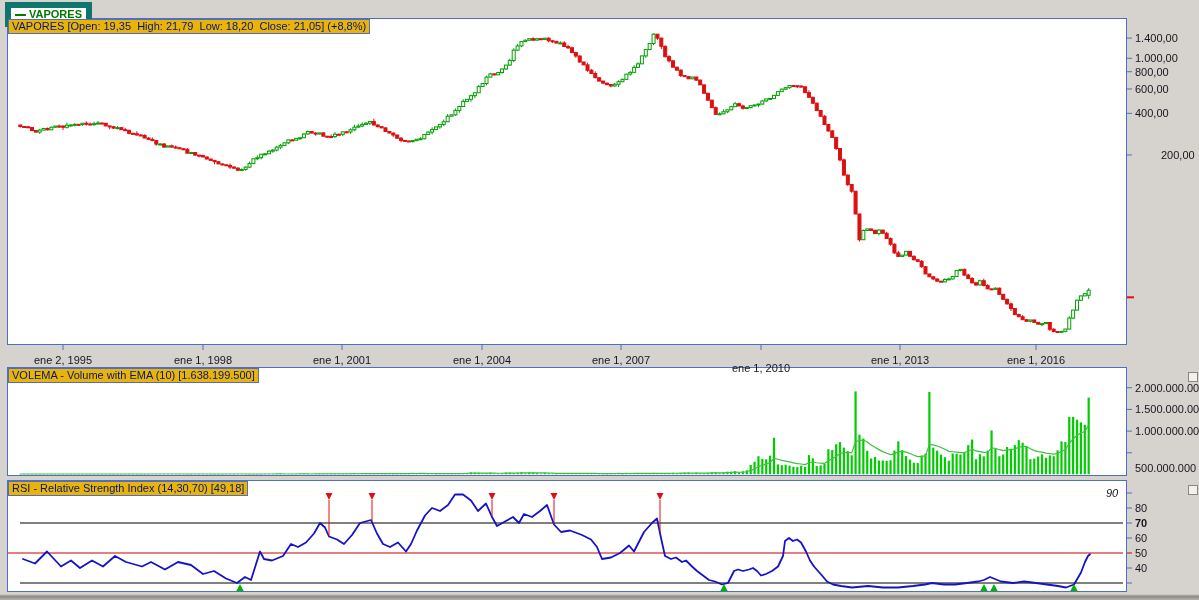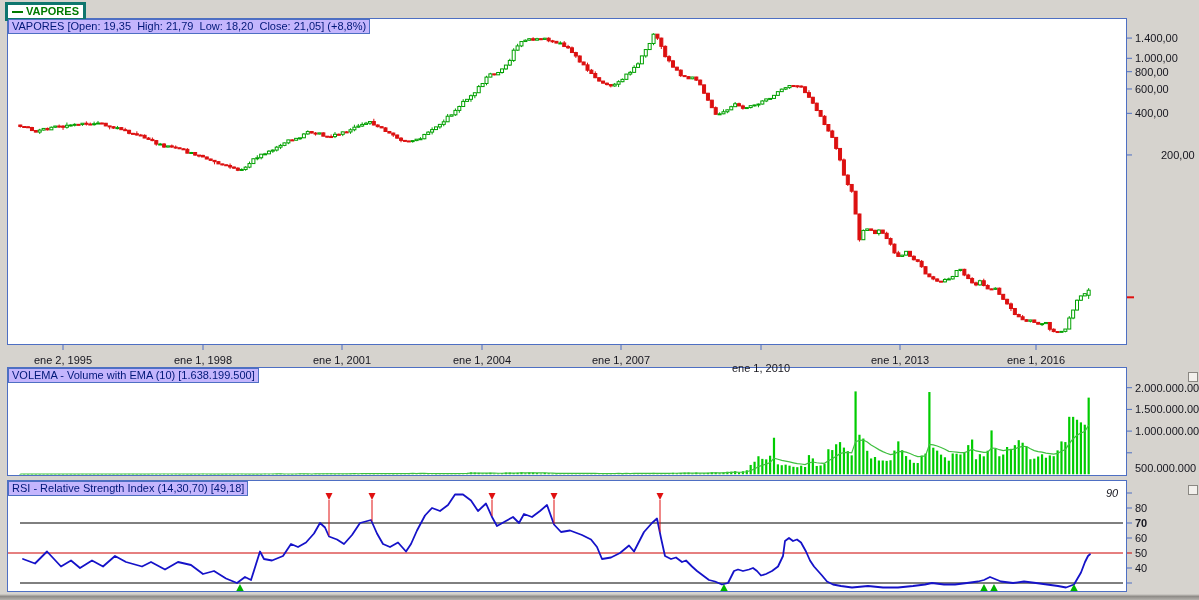--- a/index.html
+++ b/index.html
@@ -4,27 +4,27 @@
 <style>
   html,body{margin:0;padding:0}
   .app{position:relative;width:1199px;height:600px;background:#D6D3CE;
        font-family:"Liberation Sans",sans-serif;overflow:hidden}
   .panel{position:absolute;background:#ffffff;border:1px solid #4E6FC3;z-index:1}
   .price-panel{left:7px;top:18px;width:1118px;height:325px}
   .volume-panel{left:7px;top:367px;width:1118px;height:107px}
   .rsi-panel{left:7px;top:480px;width:1118px;height:110px}
   #chart-svg{position:absolute;left:0;top:0;z-index:2;pointer-events:none}
   #labels{position:absolute;left:0;top:0;width:100%;height:100%;z-index:3;pointer-events:none}
-  .infobox{position:absolute;background:#c4b5fd;border:1px solid #4E6FC3;color:#001878;
+  .infobox{position:absolute;background:#eab308;border:1px solid #4E6FC3;color:#001878;
            font-size:11px;line-height:13px;padding:0 3px;white-space:pre;z-index:4}
   .price-info{left:8px;top:19px}
   .volume-info{left:8px;top:368px}
   .rsi-info{left:8px;top:481px}
   .legend-box{position:absolute;left:5px;top:2px;height:13px;background:#ffffff;
-              border:3px solid #0f766e;display:flex;align-items:center;padding:0 4px;gap:3px;z-index:4}
+              border:6px solid #0f766e;display:flex;align-items:center;padding:0 4px;gap:3px;z-index:4}
   .legend-dash{width:11px;height:2px;background:#007A00}
   .legend-text{color:#007A00;font-weight:bold;font-size:11px;line-height:11px}
   .ylab{position:absolute;transform:translateY(-50%);font-size:11px;color:#15151E;white-space:nowrap}
   .xlab{position:absolute;transform:translateX(-50%);font-size:11px;color:#15151E;white-space:nowrap}
   .pane-btn{position:absolute;width:8px;height:8px;background:#F2F0EC;border:1px solid #8A8782;z-index:4}
   .scrollband{position:absolute;left:0;top:594px;width:1199px;height:6px;z-index:4;
               background:linear-gradient(#D6D3CE,#8E8B87 40%,#B5B2AD)}
 </style>
 </head>
 <body>

